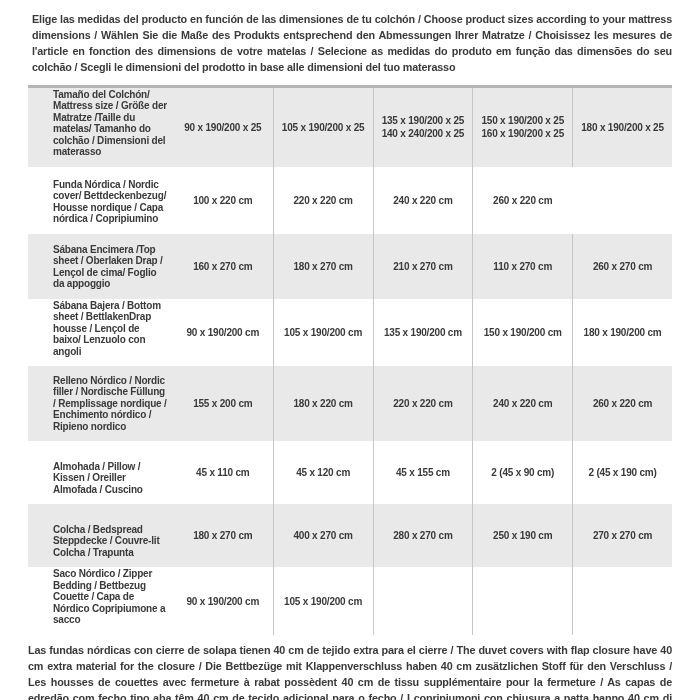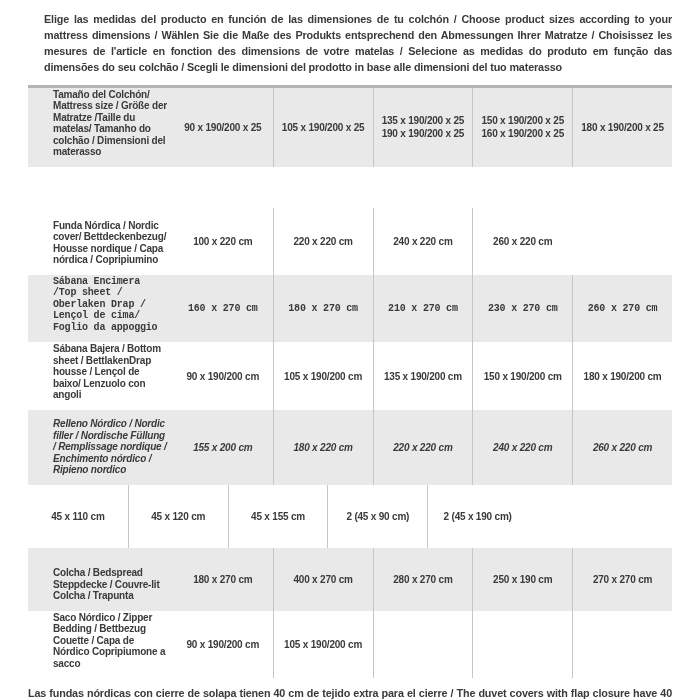--- a/index.html
+++ b/index.html
@@ -14,40 +14,40 @@
     color: var(--text, #3a3a3a);
     overflow: hidden;
   }
   .page {
     box-sizing: border-box;
     width: 700px;
     padding: 12px 28px 0 28px;
     font-weight: 700;
   }
   .intro {
-    margin: 0 0 9px 16px;
+    margin: 0 0 9px 4px;
     font-size: 10.8px;
     line-height: 1.48;
     text-align: justify;
     letter-spacing: -0.15px;
   }
   .size-table {
     border-top: 3px solid var(--top-border, #b5b5b5);
   }
   .row {
     display: flex;
     align-items: stretch;
   }
   .row:nth-child(odd) { background: var(--row-alt-bg, #e9e9e9); }
   .row:nth-child(even) { background: #ffffff; }
   .row:nth-child(1) { min-height: 77px; }
-  .row:nth-child(2) { min-height: 67px; margin-top: 41px; }
-  .row:nth-child(3) { min-height: 65px; font-family: Liberation Mono, monospace; }
+  .row:nth-child(2) { min-height: 67px; }
+  .row:nth-child(3) { min-height: 65px; }
   .row:nth-child(4) { min-height: 65px; }
-  .row:nth-child(5) { min-height: 75px; font-style: italic; }
+  .row:nth-child(5) { min-height: 75px; }
   .row:nth-child(6) { min-height: 63px; }
   .row:nth-child(7) { min-height: 63px; }
   .row:nth-child(8) { min-height: 62px; }
   .label-cell {
     box-sizing: border-box;
     width: 22.5%;
     padding: 1px 4px 9px 25px;
     display: flex;
     align-items: flex-end;
     font-size: 10px;
@@ -90,21 +90,21 @@
           <div>Tamaño del Colchón/ Mattress size / Größe der Matratze /Taille du matelas/ Tamanho do colchão / Dimensioni del materasso</div>
         </div>
         <div class="value-cell">
           <div class="line">90 x 190/200 x 25</div>
         </div>
         <div class="value-cell">
           <div class="line">105 x 190/200 x 25</div>
         </div>
         <div class="value-cell">
           <div class="line">135 x 190/200 x 25</div>
-          <div class="line">190 x 190/200 x 25</div>
+          <div class="line">140 x 240/200 x 25</div>
         </div>
         <div class="value-cell">
           <div class="line">150 x 190/200 x 25</div>
           <div class="line">160 x 190/200 x 25</div>
         </div>
         <div class="value-cell">
           <div class="line">180 x 190/200 x 25</div>
         </div>
       </div>
       <div class="row">
@@ -131,21 +131,21 @@
         <div class="value-cell">
           <div class="line">160 x 270 cm</div>
         </div>
         <div class="value-cell">
           <div class="line">180 x 270 cm</div>
         </div>
         <div class="value-cell">
           <div class="line">210 x 270 cm</div>
         </div>
         <div class="value-cell">
-          <div class="line">230 x 270 cm</div>
+          <div class="line">110 x 270 cm</div>
         </div>
         <div class="value-cell">
           <div class="line">260 x 270 cm</div>
         </div>
       </div>
       <div class="row">
         <div class="label-cell">
           <div>Sábana Bajera / Bottom sheet / BettlakenDrap housse / Lençol de baixo/ Lenzuolo con angoli</div>
         </div>
         <div class="value-cell">
@@ -178,20 +178,23 @@
           <div class="line">220 x 220 cm</div>
         </div>
         <div class="value-cell">
           <div class="line">240 x 220 cm</div>
         </div>
         <div class="value-cell">
           <div class="line">260 x 220 cm</div>
         </div>
       </div>
       <div class="row">
+        <div class="label-cell">
+          <div>Almohada / Pillow / Kissen / Oreiller Almofada / Cuscino</div>
+        </div>
         <div class="value-cell">
           <div class="line">45 x 110 cm</div>
         </div>
         <div class="value-cell">
           <div class="line">45 x 120 cm</div>
         </div>
         <div class="value-cell">
           <div class="line">45 x 155 cm</div>
         </div>
         <div class="value-cell">

